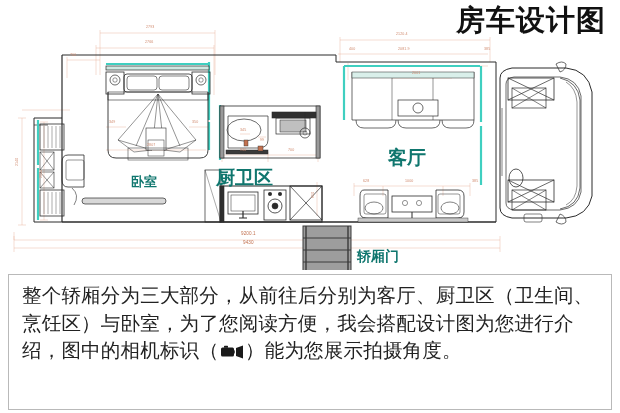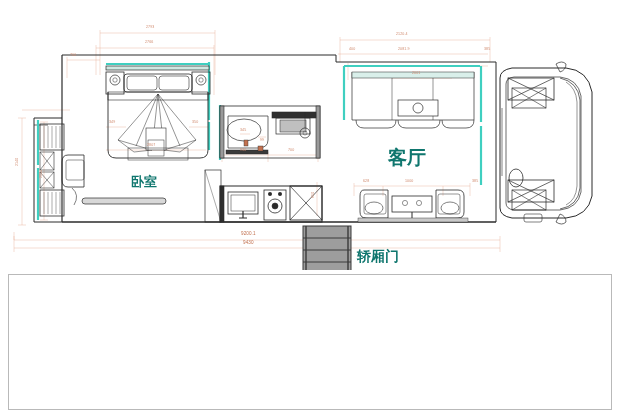--- a/index.html
+++ b/index.html
@@ -56,20 +56,21 @@
   }
   .caption .cam{
     display:inline-block;vertical-align:-2px;margin:0 1px;
   }
 </style>
 </head>
 <body>
 
 <div id="root">
 
+  <div class="title">房车设计图</div>
 
   <div class="plan">
     <svg width="620" height="270" viewBox="0 0 620 270">
       <defs>
         <g id="xbox"></g>
       </defs>
 
       <g stroke="#e3a88e" stroke-width="0.4" fill="none">
 
         <line x1="100" y1="33" x2="215" y2="33"></line>
@@ -320,20 +321,21 @@
         <rect x="512" y="190" width="34" height="20" stroke-width="0.7"></rect>
         <path d="M512 190 L546 210 M546 190 L512 210" stroke-width="0.6"></path>
 
         <ellipse cx="516" cy="178" rx="7" ry="9" stroke-width="0.8"></ellipse>
 
         <line x1="502" y1="108" x2="502" y2="176" stroke-width="0.6"></line>
       </g>
     </svg>
 
     <div class="rlabel lbl-bed">卧室</div>
+    <div class="rlabel lbl-kit">厨卫区</div>
     <div class="rlabel lbl-liv">客厅</div>
     <div class="rlabel lbl-door">轿厢门</div>
 
     <div class="dim" style="left:146px;top:26px;">2793</div>
     <div class="dim" style="left:145px;top:41px;">2766</div>
     <div class="dim" style="left:70px;top:54px;">700</div>
     <div class="dim" style="left:147px;top:144px;">2807</div>
     <div class="dim" style="left:109px;top:121px;">349</div>
     <div class="dim" style="left:192px;top:121px;">350</div>
     <div class="dim" style="left:16px;top:166px;transform:rotate(-90deg);transform-origin:left top;">2140</div>
@@ -356,14 +358,22 @@
 
     <div class="dim dk" style="left:241px;top:232px;font-size:4.6px;">9200.1</div>
     <div class="dim dk" style="left:243px;top:241px;font-size:4.6px;">9430</div>
   </div>
 
   <div class="sep"></div>
   <div class="vrule l"></div>
   <div class="vrule r"></div>
   <div class="botrule"></div>
 
+  <div class="caption">
+    <span>整个轿厢分为三大部分，从前往后分别为客厅、厨卫区（卫生间、烹饪区）与卧室，为了您阅读方便，我会搭配设计图为您进行介绍，图中的相机标识（</span><span class="cam"><svg width="24" height="14" viewBox="0 0 24 14">
+        <path d="M16 3 L23 0.5 L23 13.5 L16 11 Z" fill="#1a1a1a"></path>
+        <rect x="1" y="2.5" width="13" height="9" rx="1.5" fill="#1a1a1a"></rect>
+        <rect x="4" y="0.8" width="4" height="2" rx="0.6" fill="#1a1a1a"></rect>
+        <circle cx="12.5" cy="7" r="2.4" fill="#1a1a1a"></circle>
+      </svg></span><span>）能为您展示拍摄角度。</span>
+  </div>
 
 </div>
 
 </body></html>

